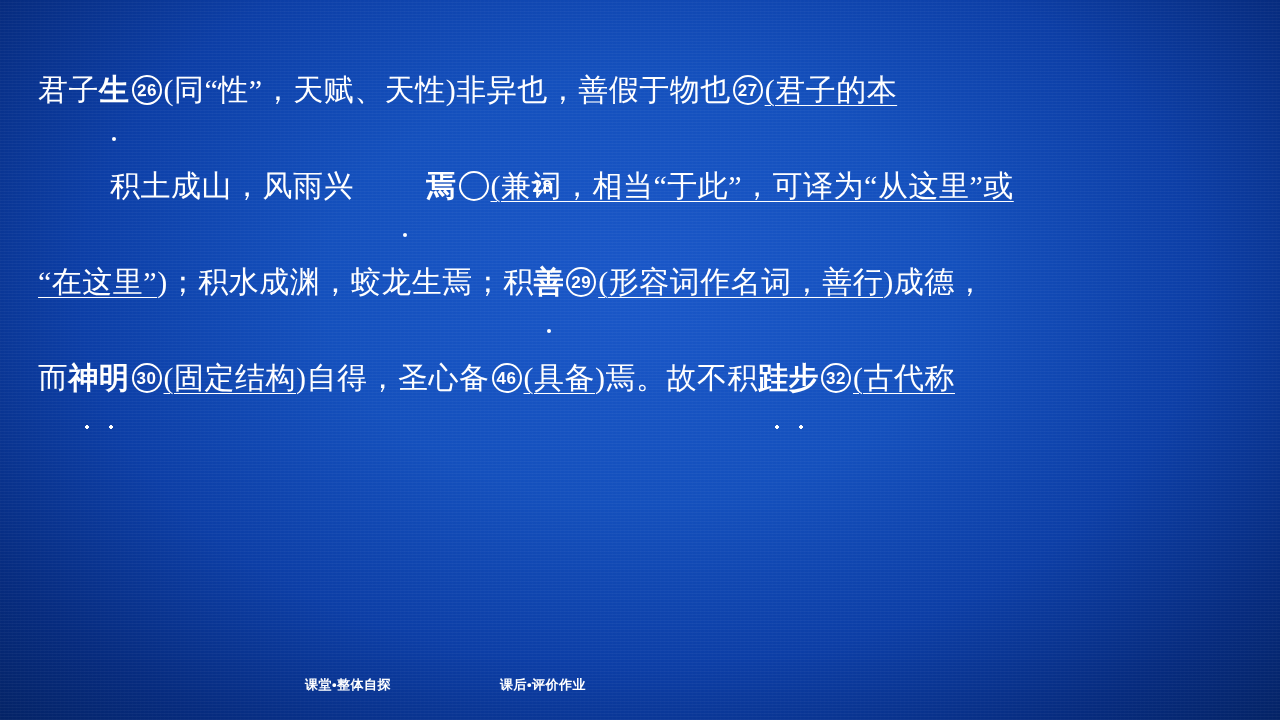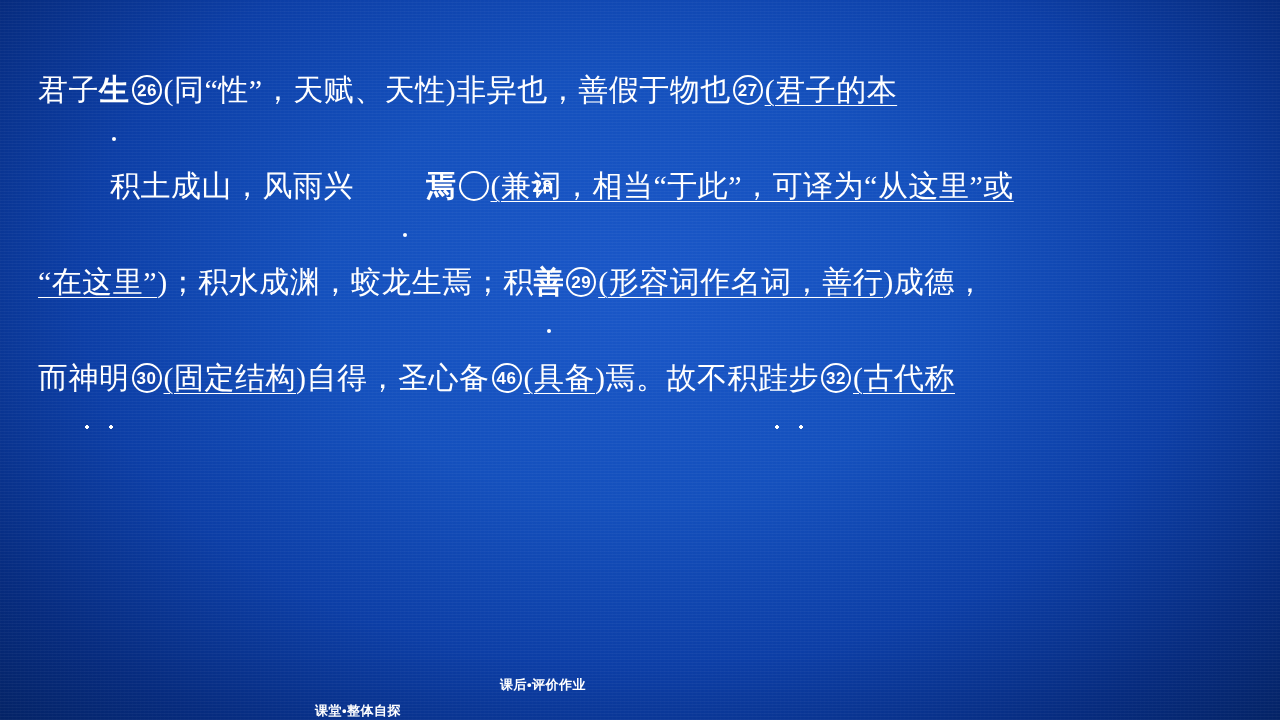--- a/index.html
+++ b/index.html
@@ -71,21 +71,21 @@
     content: "";
     position: absolute;
     left: 50%;
     transform: translateX(-50%);
     bottom: -3px;
     width: 4px;
     height: 4px;
     border-radius: 50%;
     background: #ffffff;
   }
-  .dotted2 { position: relative; font-weight: normal; display: inline-block; }
+  .dotted2 { position: relative; font-weight: bold; display: inline-block; }
   .dotted2::after {
     content: "";
     position: absolute;
     left: 0;
     right: 0;
     bottom: -3px;
     margin: auto;
     width: 36px;
     height: 4px;
     background:
@@ -128,21 +128,21 @@
   .foot-item {
     position: absolute;
     font-size: 13px;
     font-weight: bold;
     color: #ffffff;
     font-family: "Liberation Sans", sans-serif;
     letter-spacing: 0.5px;
   }
   .foot-item .seg-u { text-decoration: underline; text-underline-offset: 3px; }
   .f1 { left: 114px; margin-top: 44px; }
-  .f2 { left: 315px; margin-top: 26px; }
+  .f2 { left: 305px; }
   .f3 { left: 500px; }
 </style>
 </head>
 <body>
 
 <div class="slide">
   <div class="texture"></div>
   <div class="texture2"></div>
 
   <div class="content">

